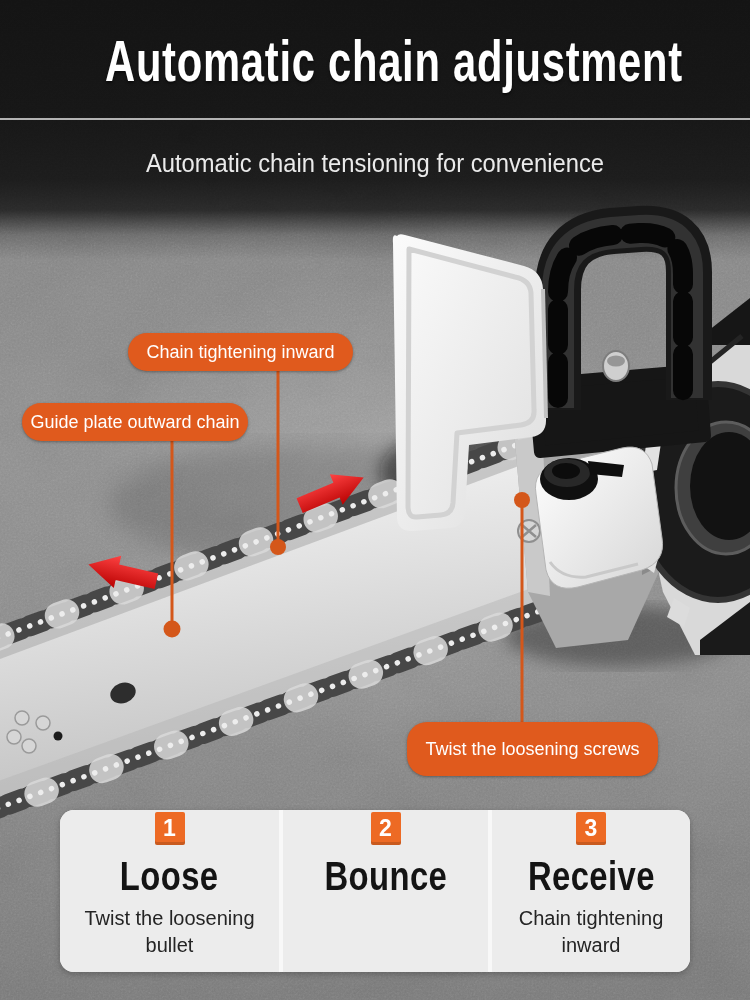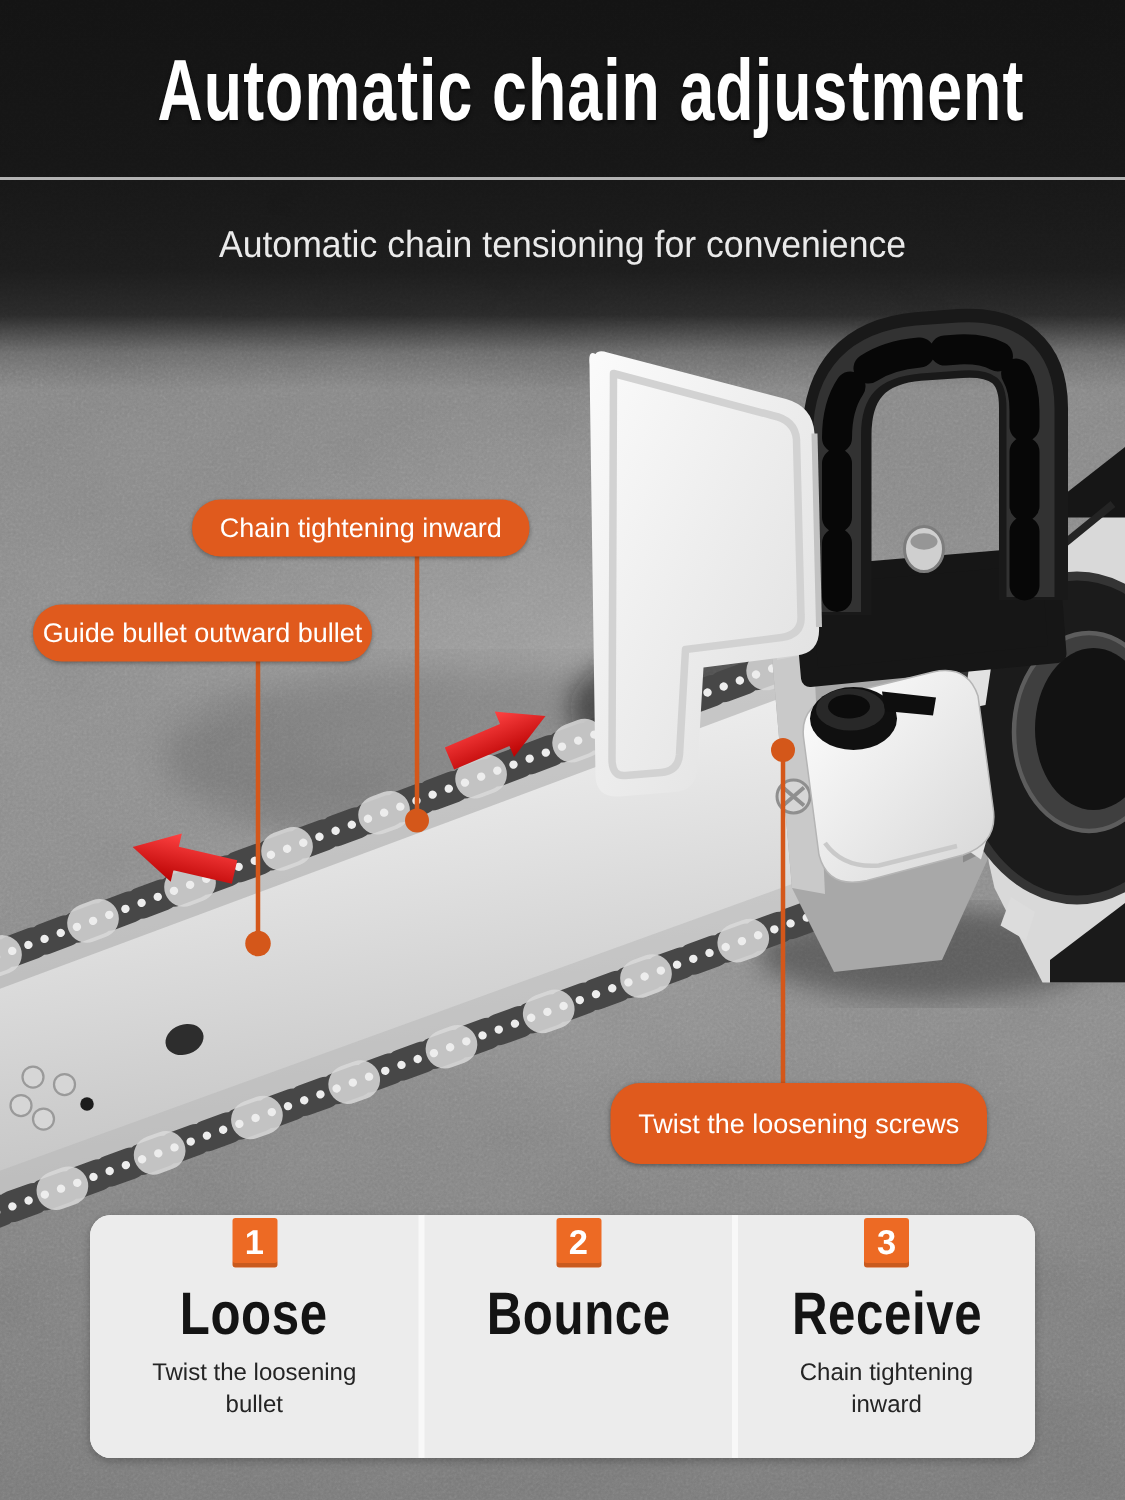--- a/index.html
+++ b/index.html
@@ -48,21 +48,21 @@
   .badge{
     margin-top:2px;width:30px;height:33px;border-radius:2px;background:#ed6a24;
     color:#fff;font-weight:bold;font-size:23px;
     display:flex;align-items:center;justify-content:center;
     box-shadow:inset 0 -3px 0 rgba(0,0,0,.15);
   }
   .step-title{
     margin-top:11px;font-size:40px;font-weight:bold;color:#141414;line-height:1;
     transform:scaleX(0.82);transform-origin:center;letter-spacing:.5px;white-space:nowrap;
   }
-  .step-desc{margin-top:9px;font-size:16px;line-height:1.33;color:#242424;text-align:center;}
+  .step-desc{margin-top:9px;font-size:20px;line-height:1.33;color:#242424;text-align:center;}
 </style>
 </head>
 <body>
 
 <div class="stage">
 
   <div class="glow"></div>
 
   <svg class="scene" width="750" height="1000" viewBox="0 0 750 1000" aria-hidden="true">
     <defs>
@@ -200,21 +200,21 @@
       <line x1="522" y1="500" x2="522" y2="724"></line>
       <circle cx="522" cy="500" r="8" fill="#d4571a" stroke="none"></circle>
     </g>
   </svg>
 
   <div class="title">Automatic chain adjustment</div>
   <div class="rule"></div>
   <div class="subtitle">Automatic chain tensioning for convenience</div>
 
   <div class="pill" id="pill-chain">Chain tightening inward</div>
-  <div class="pill" id="pill-guide">Guide bullet outward bullet</div>
+  <div class="pill" id="pill-guide">Guide plate outward chain</div>
   <div class="pill" id="pill-screws">Twist the loosening screws</div>
 
   <div class="panel">
     <div class="col">
       <div class="badge">1</div>
       <div class="step-title">Loose</div>
       <div class="step-desc">
         <div>Twist the loosening</div>
         <div>bullet</div>
       </div>

